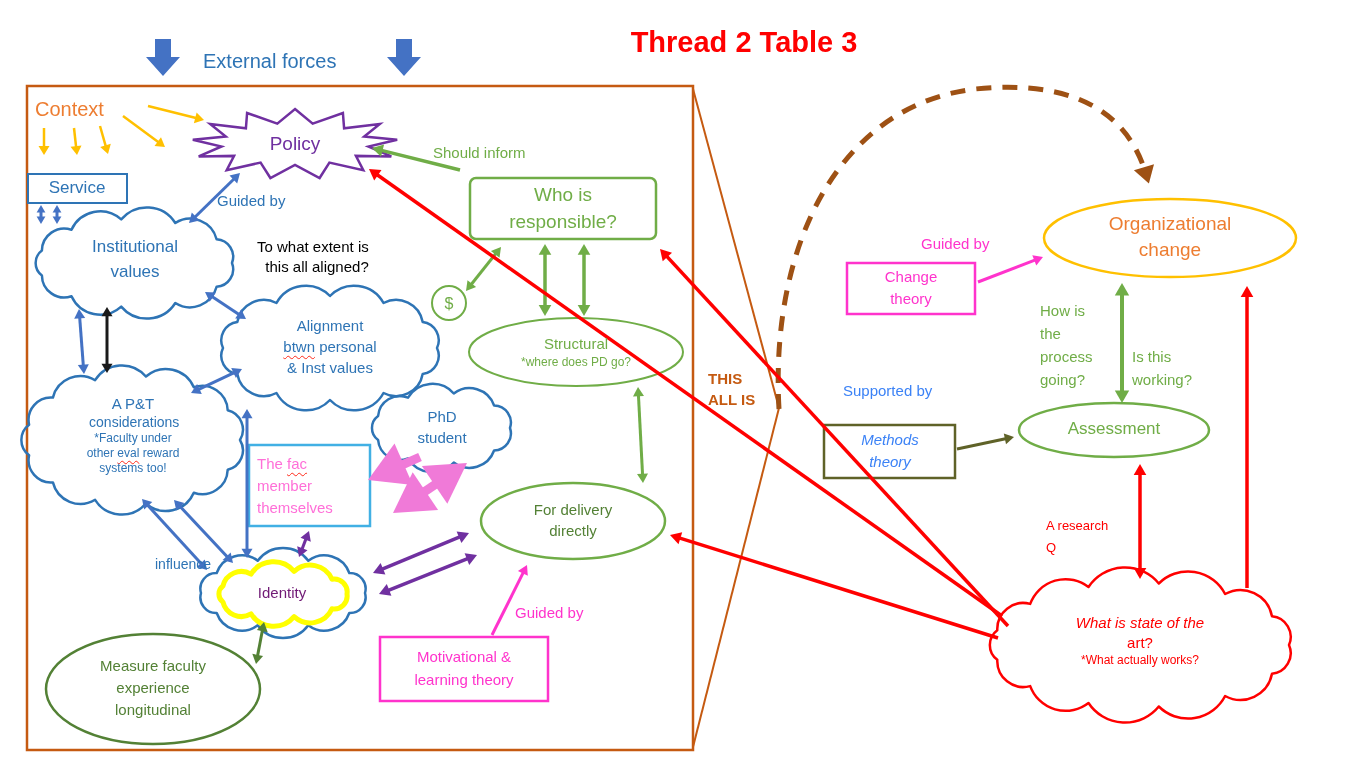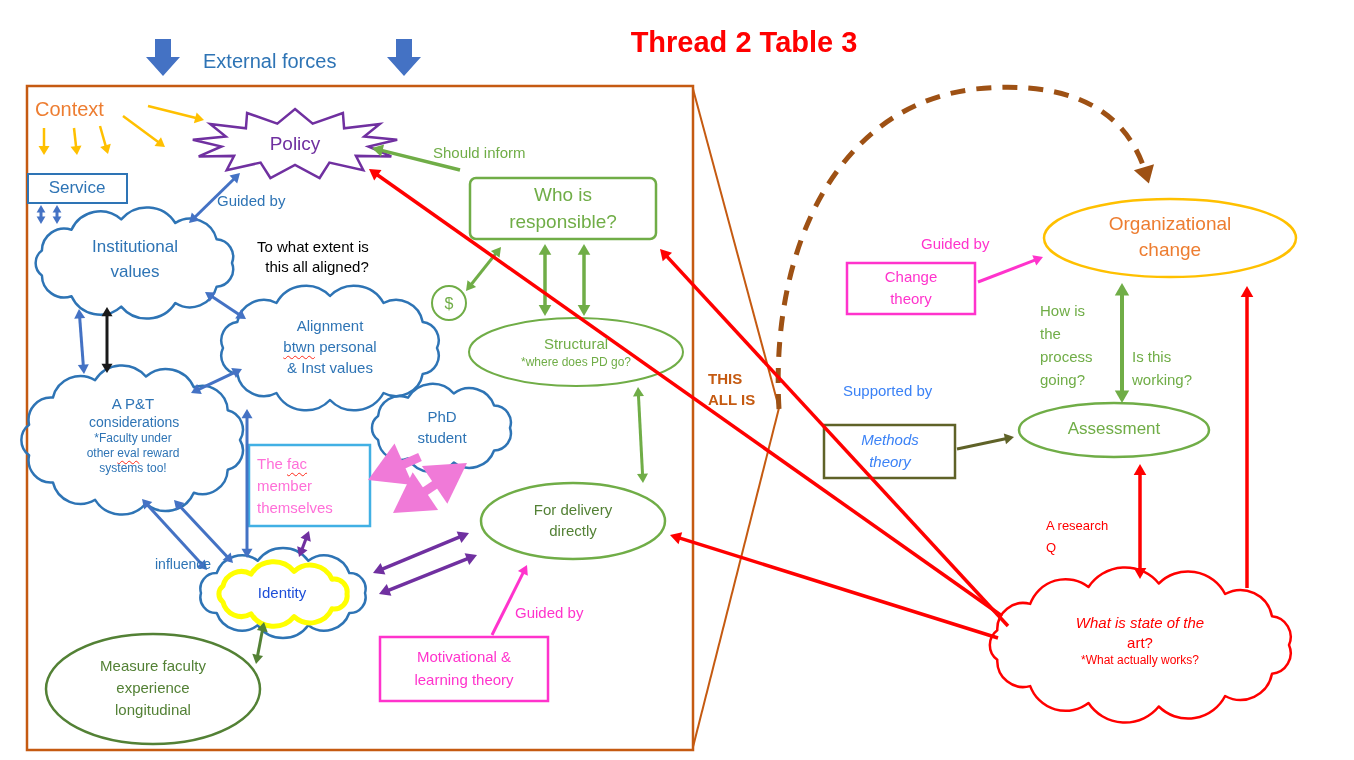--- a/index.html
+++ b/index.html
@@ -207,21 +207,21 @@
   <div class="lbl blk" style="left:708px;top:352px;font-size:15px;font-weight:bold;line-height:21px;color:#C55A11;">
     <span>THIS</span>
     <span>ALL IS</span>
   </div>
 
   <div class="lbl ctr blk" style="left:573px;top:504px;font-size:15px;line-height:21px;color:#538135;">
     <span>For delivery</span>
     <span>directly</span>
   </div>
 
-  <div class="lbl ctr" style="left:282px;top:577px;font-size:15px;color:#1d4ed8;">Identity</div>
+  <div class="lbl ctr" style="left:282px;top:577px;font-size:15px;color:#701a75;">Identity</div>
   <div class="lbl" style="left:112px;top:540px;font-size:14px;color:#2E74B5;padding-left:43px;">influence</div>
 
   <div class="lbl ctr blk" style="left:153px;top:672px;font-size:15px;line-height:22px;color:#538135;">
     <span>Measure faculty</span>
     <span>experience</span>
     <span>longitudinal</span>
   </div>
 
   <div class="lbl" style="left:515px;top:588px;font-size:15px;color:#FF33CC;">Guided by</div>
 

